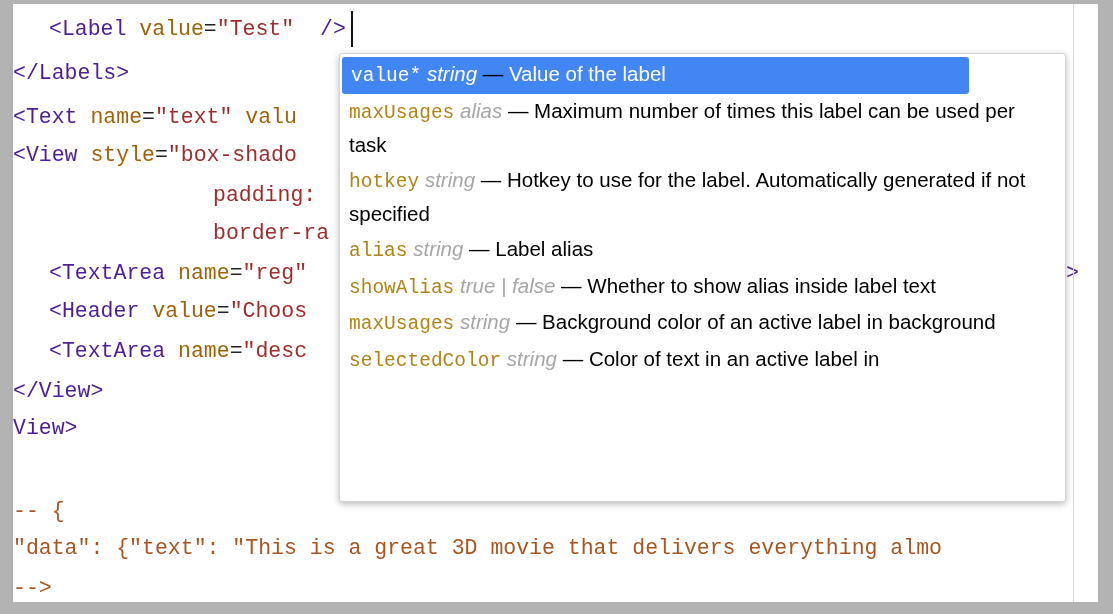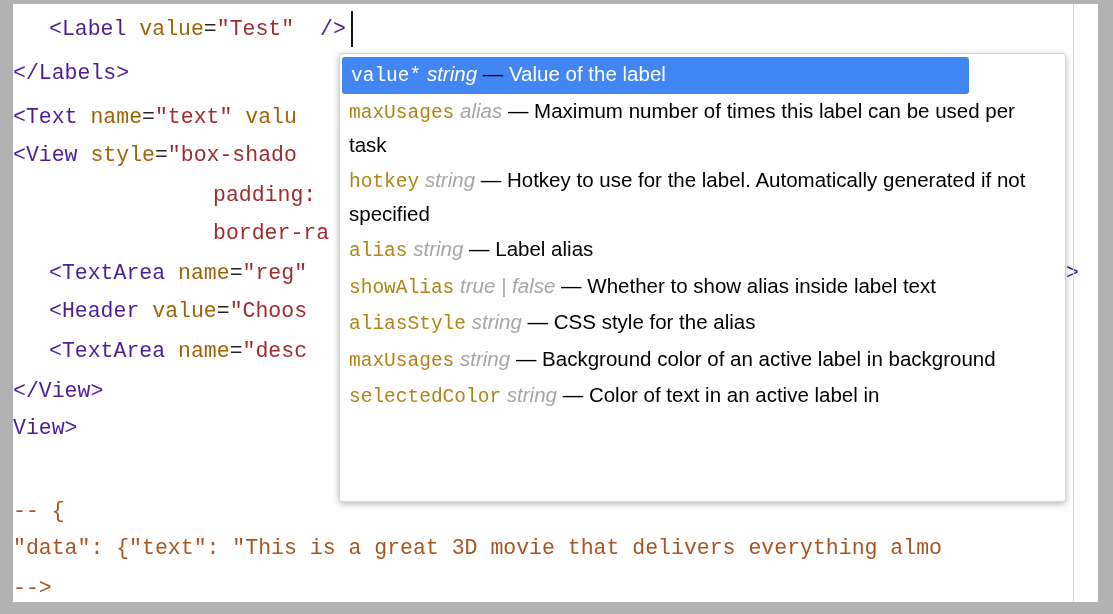--- a/index.html
+++ b/index.html
@@ -153,20 +153,19 @@
 
   <div id="editor-right-rule"></div>
 
   <div id="autocomplete">
     <div id="autocomplete-list">
         <div class="ac-item selected"><span class="ac-name">value*</span> <span class="ac-type">string</span> <span class="ac-dash">—</span> <span class="ac-desc">Value of the label</span></div>
         <div class="ac-item"><span class="ac-name">maxUsages</span> <span class="ac-type">alias</span> <span class="ac-dash">—</span> <span class="ac-desc">Maximum number of times this label can be used per task</span></div>
         <div class="ac-item"><span class="ac-name">hotkey</span> <span class="ac-type">string</span> <span class="ac-dash">—</span> <span class="ac-desc">Hotkey to use for the label. Automatically generated if not specified</span></div>
         <div class="ac-item"><span class="ac-name">alias</span> <span class="ac-type">string</span> <span class="ac-dash">—</span> <span class="ac-desc">Label alias</span></div>
         <div class="ac-item"><span class="ac-name">showAlias</span> <span class="ac-type">true | false</span> <span class="ac-dash">—</span> <span class="ac-desc">Whether to show alias inside label text</span></div>
-        <div class="ac-item"><span class="ac-name">aliasStyle</span> <span class="ac-type">string</span> <span class="ac-dash">—</span> <span class="ac-desc">CSS style for the alias</span></div>
         <div class="ac-item"><span class="ac-name">maxUsages</span> <span class="ac-type">string</span> <span class="ac-dash">—</span> <span class="ac-desc">Background color of an active label in background</span></div>
         <div class="ac-item"><span class="ac-name">selectedColor</span> <span class="ac-type">string</span> <span class="ac-dash">—</span> <span class="ac-desc">Color of text in an active label in</span></div>
       </div>
     <div id="ac-scroll-track"></div>
   </div>
 
 </div>
 
 </body></html>

